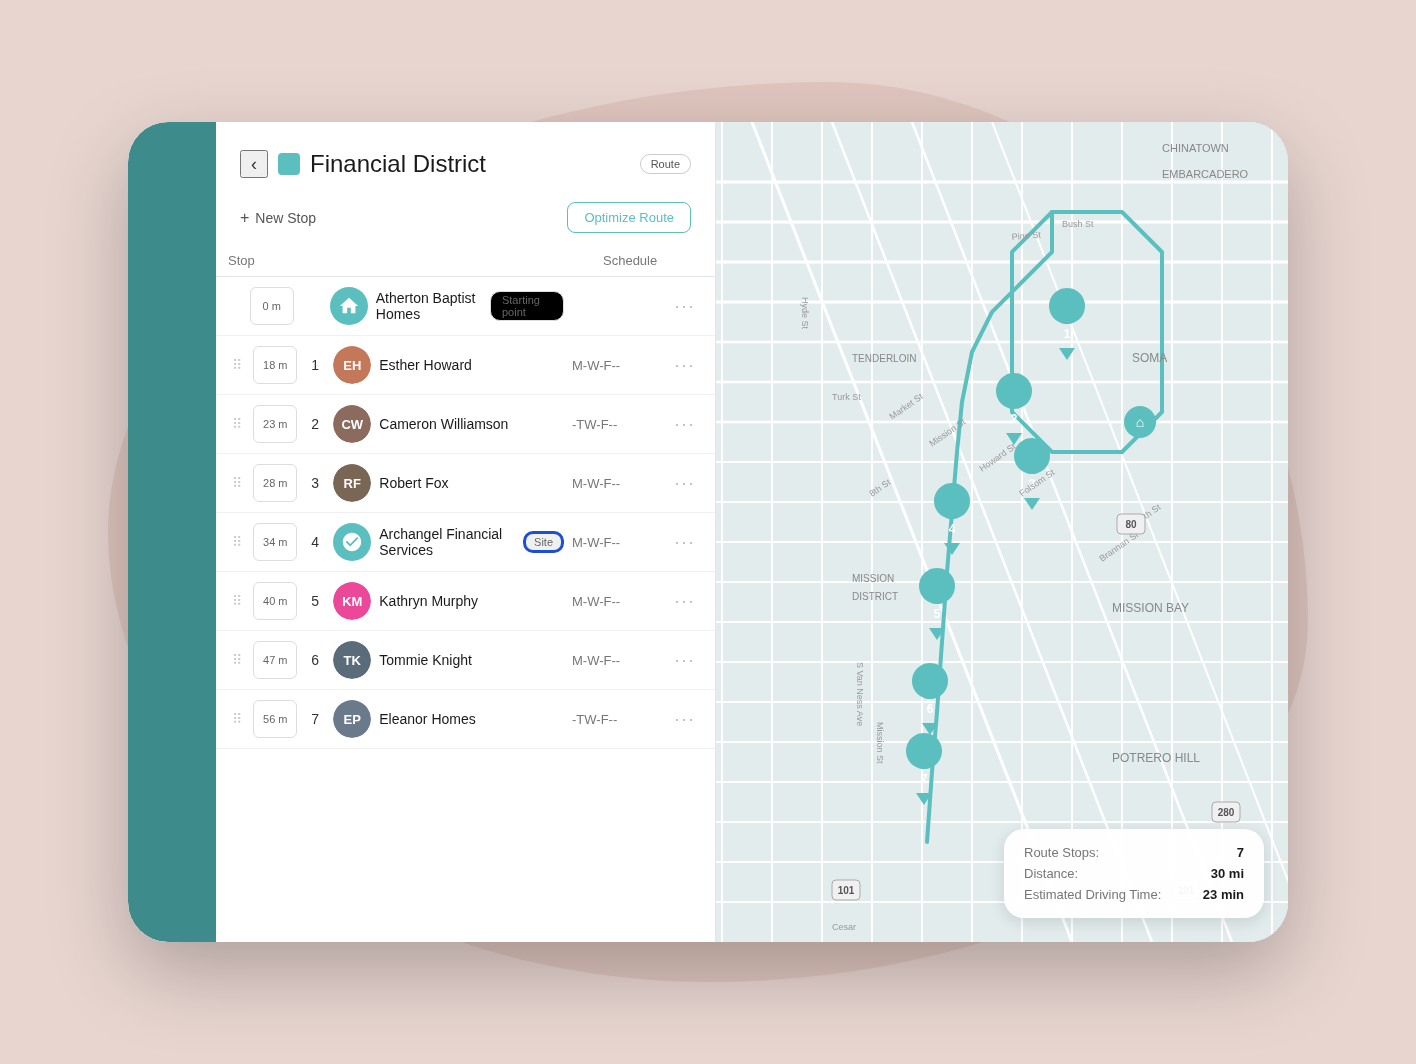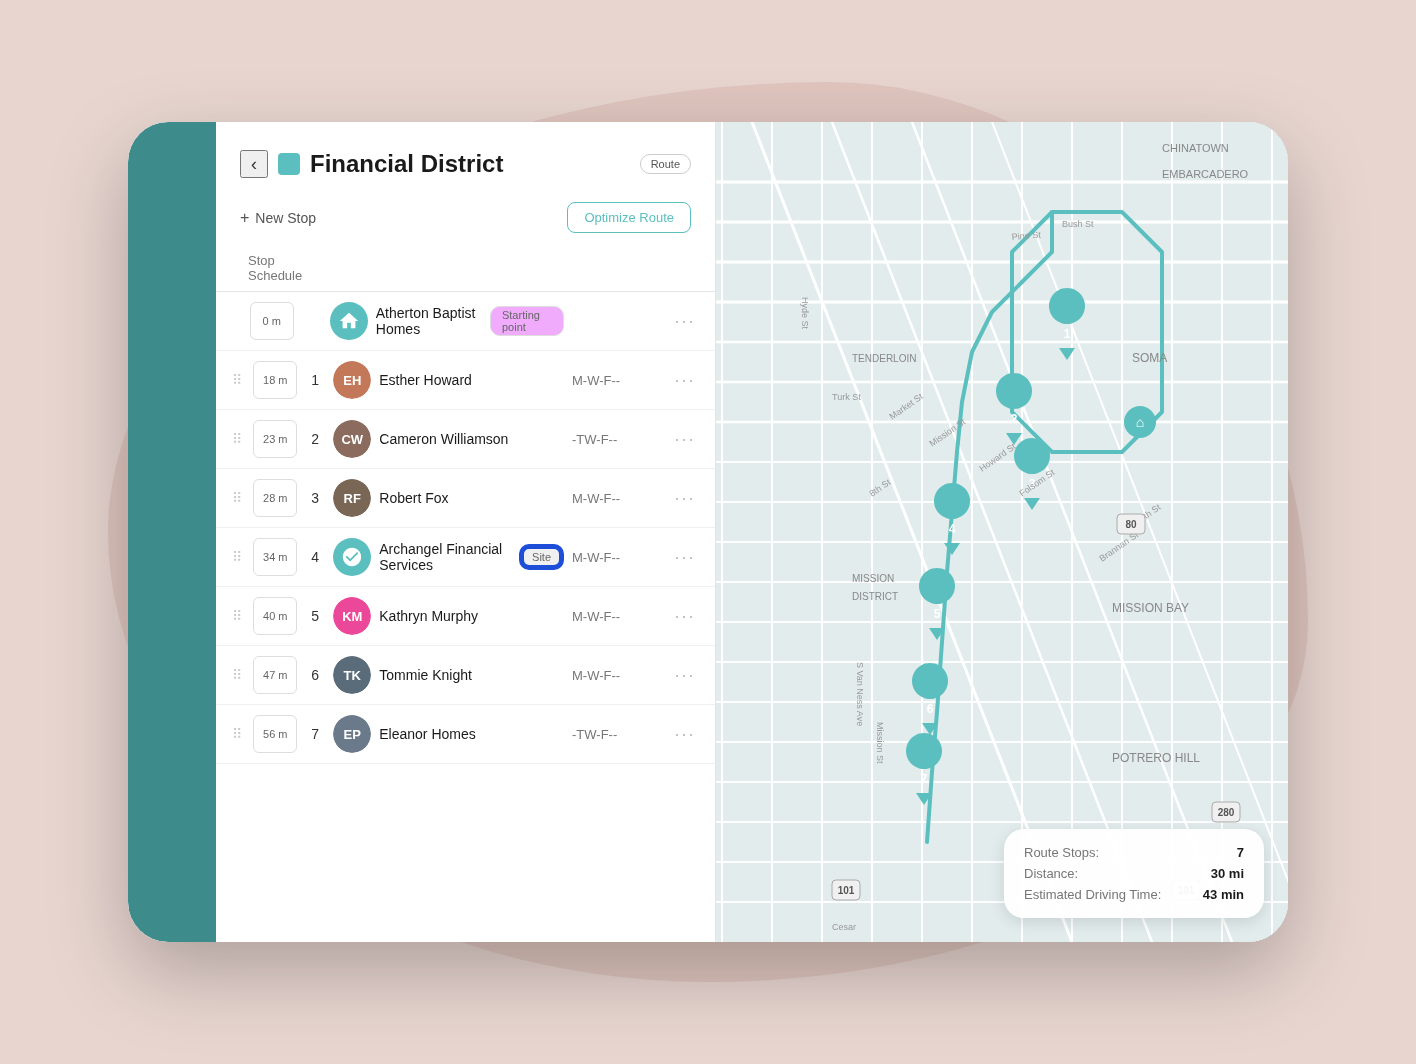--- a/index.html
+++ b/index.html
@@ -87,21 +87,21 @@
     .route-color-block {
       width: 22px;
       height: 22px;
       background: #5bbfbf;
       border-radius: 4px;
       flex-shrink: 0;
     }
 
     .route-title {
       font-size: 24px;
-      font-weight: 700;
+      font-weight: 400;
       color: #1a1a1a;
       flex: 1;
     }
 
     .route-badge {
       background: #fff;
       border: 1px solid #ccc;
       color: #555;
       font-size: 11px;
       padding: 3px 10px;
@@ -140,26 +140,25 @@
       font-size: 13px;
       padding: 7px 16px;
       border-radius: 8px;
       cursor: pointer;
       font-weight: 500;
     }
 
     
     .table-header {
       display: flex;
-      padding: 8px 32px;
+      padding: 8px 12px;
       border-bottom: 1.5px solid #e5e5e5;
       font-size: 13px;
       color: #777;
       font-weight: 500;
-      flex-direction: column;
     }
 
     .col-stop { flex: 1; }
     .col-schedule { width: 100px; text-align: left; }
 
     
     .stop-list {
       flex: 1;
       overflow-y: auto;
       padding: 0 0 16px 0;
@@ -247,21 +246,21 @@
     }
 
     .stop-name {
       font-size: 14px;
       font-weight: 500;
       color: #1a1a1a;
     }
 
     .stop-tag {
       background: #f0f0f0;
-      border: 5px solid #1d4ed8;
+      border: 3px solid #1d4ed8;
       color: #666;
       font-size: 11px;
       padding: 2px 8px;
       border-radius: 10px;
     }
 
     .schedule-text {
       width: 90px;
       font-size: 13px;
       color: #777;
@@ -270,21 +269,21 @@
     .more-btn {
       color: #bbb;
       font-size: 18px;
       cursor: pointer;
       padding: 0 4px;
       letter-spacing: 1px;
     }
 
     
     .starting-point-label {
-      background: #f0abfc;
+      background: #000000;
       border: 1px solid #ddd;
       color: #666;
       font-size: 11px;
       padding: 2px 11px;
       border-radius: 10px;
     }
 
     
     .map-panel {
       flex: 1;
@@ -647,18 +646,18 @@
         <div class="route-info-row">
           <span class="route-info-label">Route Stops:</span>
           <span class="route-info-value">7</span>
         </div>
         <div class="route-info-row">
           <span class="route-info-label">Distance:</span>
           <span class="route-info-value">30 mi</span>
         </div>
         <div class="route-info-row">
           <span class="route-info-label">Estimated Driving Time:</span>
-          <span class="route-info-value">43 min</span>
+          <span class="route-info-value">23 min</span>
         </div>
       </div>
     </div>
   </div>
 </div>
 
 </body></html>

